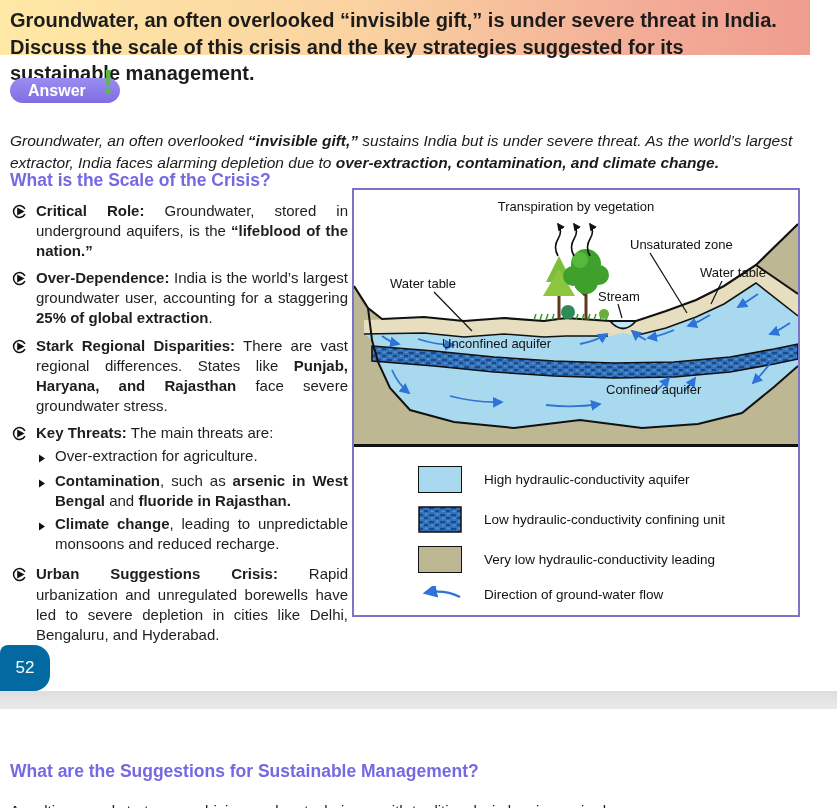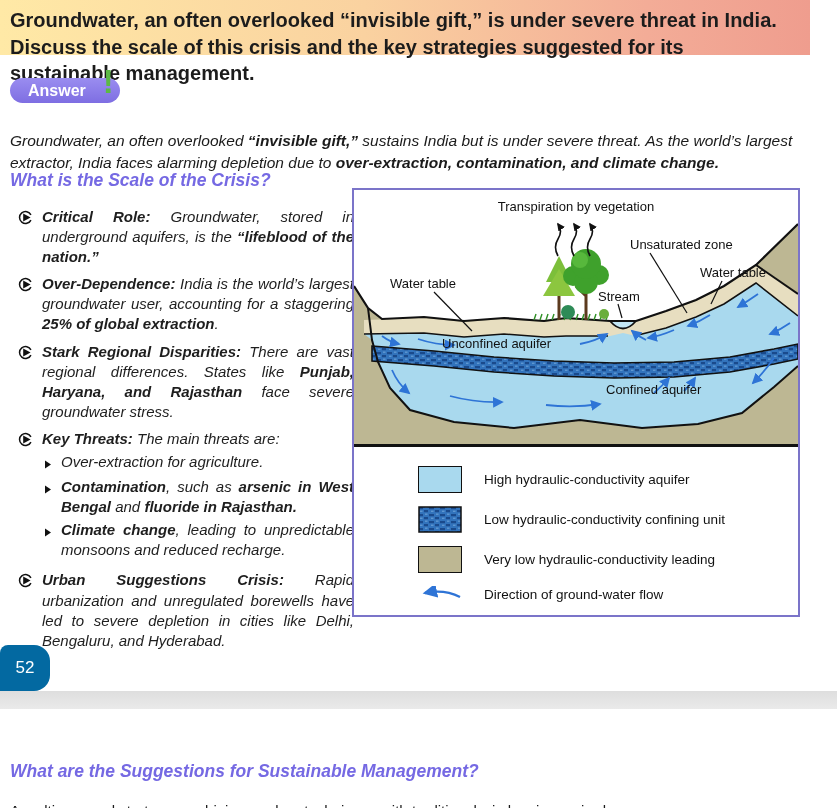--- a/index.html
+++ b/index.html
@@ -17,27 +17,27 @@
   .pill{position:absolute;left:10px;top:78px;height:25px;box-sizing:border-box;
         padding:2px 34px 12px 18px;border-radius:15px;
         background:linear-gradient(180deg,#9A8DF0,#7E6EE2);
         color:#fff;font-size:16px;font-weight:700;line-height:22px;}
   .pill .excl{position:absolute;right:6px;top:-13px;color:#5CB945;
               font-size:33px;font-weight:800;line-height:1;}
 
   .intro{position:absolute;left:10px;top:114px;width:817px;font-style:italic;
          font-size:15.5px;line-height:1.42;color:#1b1b1b;}
 
-  .h2{position:absolute;left:10px;font-size:17.5px;font-weight:700;color:#7569E3;font-style:italic;}
+  .h2{position:absolute;left:10px;font-size:17.5px;font-weight:700;color:#7569E3;}
   .h2.crisis{top:170px;}
   .h2.mgmt{top:761px;}
   .mgmt-p{position:absolute;left:10px;top:787px;width:810px;font-size:15px;color:#1b1b1b;}
 
   
-  .bullets{position:absolute;left:10px;top:199px;width:336px;margin:8px;padding:0;list-style:none;font-style:italic;}
+  .bullets{position:absolute;left:10px;top:199px;width:336px;margin:2px;padding:0;list-style:none;}
   .bullet{display:flex;gap:9px;margin:0 0 7px 0;}
   .b-icon{flex:0 0 15px;margin-top:3px;}
   .b-body{flex:1 1 auto;min-width:0;}
   .b-text{margin:0;font-size:15px;line-height:1.34;text-align:justify;}
   .subs{list-style:none;margin:3px 0 0 2px;padding:0;}
   .subs li{display:flex;gap:9px;margin:0 0 3px 0;}
   .s-icon{flex:0 0 8px;margin-top:4px;}
 
   
   .figure{position:absolute;left:352px;top:188px;width:448px;height:429px;box-sizing:border-box;

